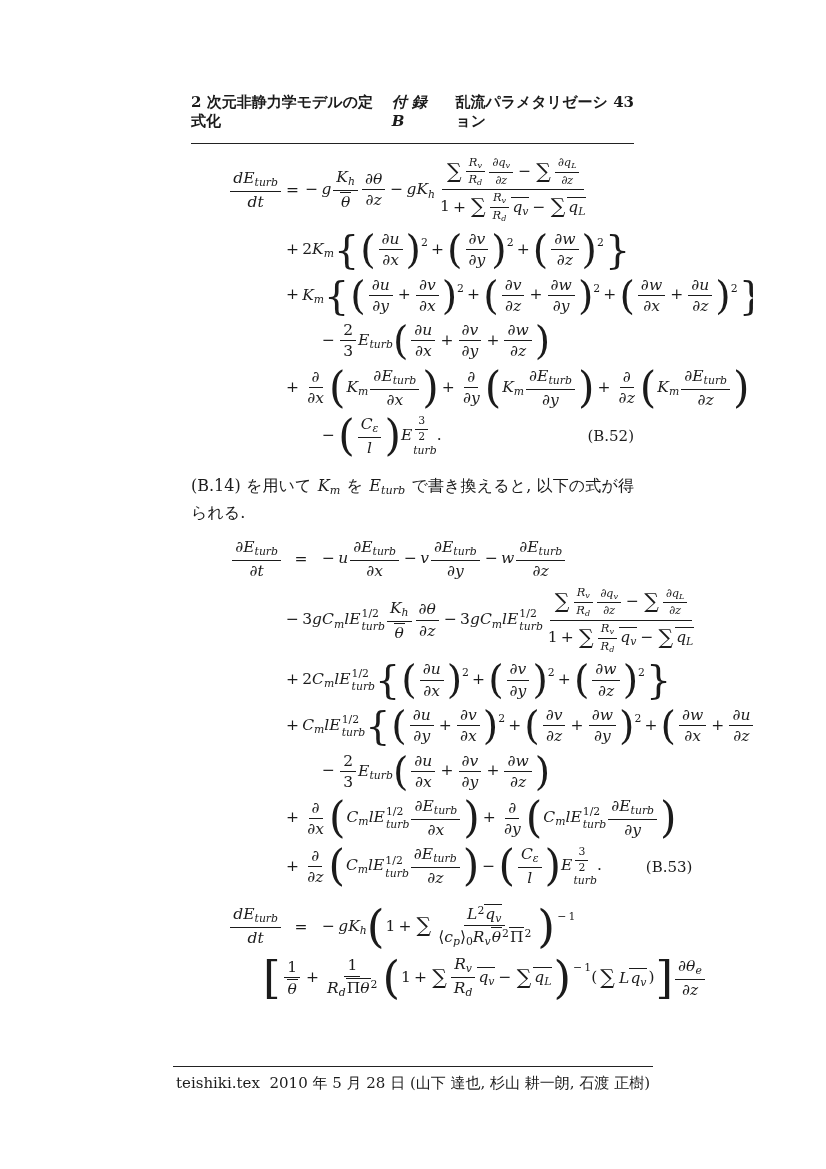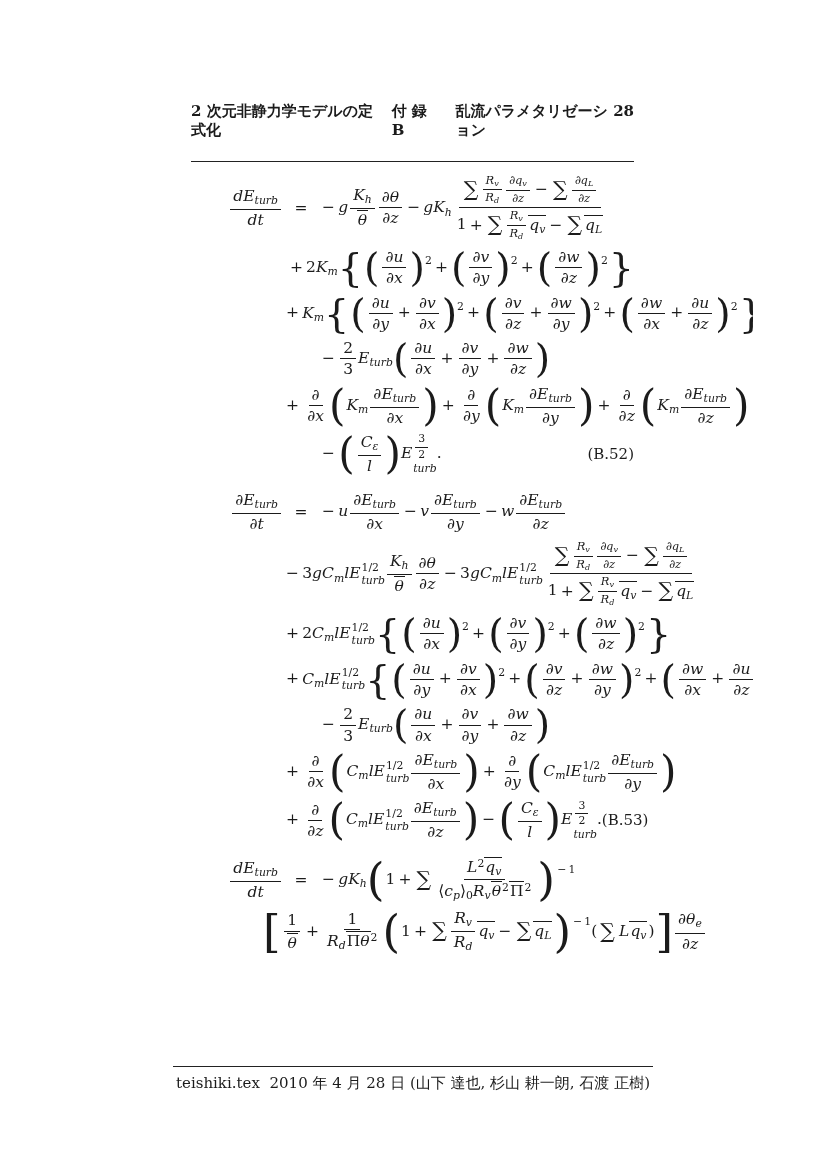--- a/index.html
+++ b/index.html
@@ -16,35 +16,35 @@
   }
   .inner { margin:0 19px 0 18px; }
 
   
   .runhead {
     display:flex; align-items:baseline;
     font-weight:bold; font-size:15px; line-height:1.25;
     border-bottom:1.4px solid #222;
     padding-bottom:5px;
   }
-  .h-mid { margin:16px 18px; }
+  .h-mid { margin:7px 18px;font-style:italic; }
   .h-page { margin-left:auto; }
 
   
   .para { margin:4px 0 6px; font-size:16px; line-height:1.58; text-align:justify; }
   .para1 { margin-top:36px; }
   .imath { padding:0 1px; white-space:nowrap; }
 
   
   .equation { margin:12px 0 16px 30px; font-size:15.5px; }
   .eqrow { display:flex; align-items:center; margin:6px 0; white-space:nowrap; }
   .eq-lhs { min-width:62px; display:inline-flex; justify-content:flex-end; align-items:center; }
   .eq-rel { width:36px; display:inline-flex; justify-content:center; align-items:center; }
   .eq-rhs { flex:1 1 auto; white-space:nowrap; }
-  .eq-tag { font-size:15px; align-self:center; }
+  .eq-tag { font-size:15px; align-self:center;margin-left:44px; }
   .cont2 { padding-left:42px; }
 
   
   .it  { font-style:italic; }
   .op  { margin:0 0.2em; }
   .sp  { display:inline-block; width:0.14em; }
   .frac {
     display:inline-flex; flex-direction:column; align-items:center;
     vertical-align:middle; margin:0 2px; line-height:1.18; text-align:center;
   }
@@ -76,21 +76,21 @@
 </head>
 <body>
 
 <div class="page">
   <div class="inner">
 
     <div class="runhead">
       <span class="h-left">2 次元非静力学モデルの定式化</span>
       <span class="h-mid">付 録 B</span>
       <span class="h-right">乱流パラメタリゼーション</span>
-      <span class="h-page">28</span>
+      <span class="h-page">43</span>
     </div>
 
 
     <div class="equation">
         <div class="eqrow">
           <span class="eq-lhs">
             <span class="frac">
               <span class="num"><span class="it">d</span><span class="it">E</span><span class="sub"><span class="it">t</span><span class="it">u</span><span class="it">r</span><span class="it">b</span></span></span>
               <span class="den"><span class="it">d</span><span class="it">t</span></span>
             </span>
@@ -265,20 +265,21 @@
               <span class="ss-sup"><span class="frac">
                   <span class="num"><span>3</span></span>
                   <span class="den"><span>2</span></span>
                 </span></span>
               <span class="ss-sub"><span class="it">t</span><span class="it">u</span><span class="it">r</span><span class="it">b</span></span>
             </span><span>.</span></span>
           <span class="eq-tag">(B.52)</span>
         </div>
       </div>
 
+    <p class="para">(B.14) を用いて <span class="imath"><span class="it">K</span><span class="sub"><span class="it">m</span></span></span> を <span class="imath"><span class="it">E</span><span class="sub"><span class="it">t</span><span class="it">u</span><span class="it">r</span><span class="it">b</span></span></span> で書き換えると, 以下の式が得られる.</p>
 
     <div class="equation">
         <div class="eqrow">
           <span class="eq-lhs">
             <span class="frac">
               <span class="num"><span class="it">∂</span><span class="it">E</span><span class="sub"><span class="it">t</span><span class="it">u</span><span class="it">r</span><span class="it">b</span></span></span>
               <span class="den"><span class="it">∂</span><span class="it">t</span></span>
             </span>
           </span>
           <span class="eq-rel">
@@ -543,15 +544,15 @@
               <span class="den"><span class="it">∂</span><span class="it">z</span></span>
             </span></span>
           <span class="eq-tag"></span>
         </div>
       </div>
 
   </div>
 
   <div class="footer">
     <span>teishiki.tex</span>
-    <span>2010 年 4 月 28 日 (山下 達也, 杉山 耕一朗, 石渡 正樹)</span>
+    <span>2010 年 5 月 28 日 (山下 達也, 杉山 耕一朗, 石渡 正樹)</span>
   </div>
 </div>
 
 </body></html>

